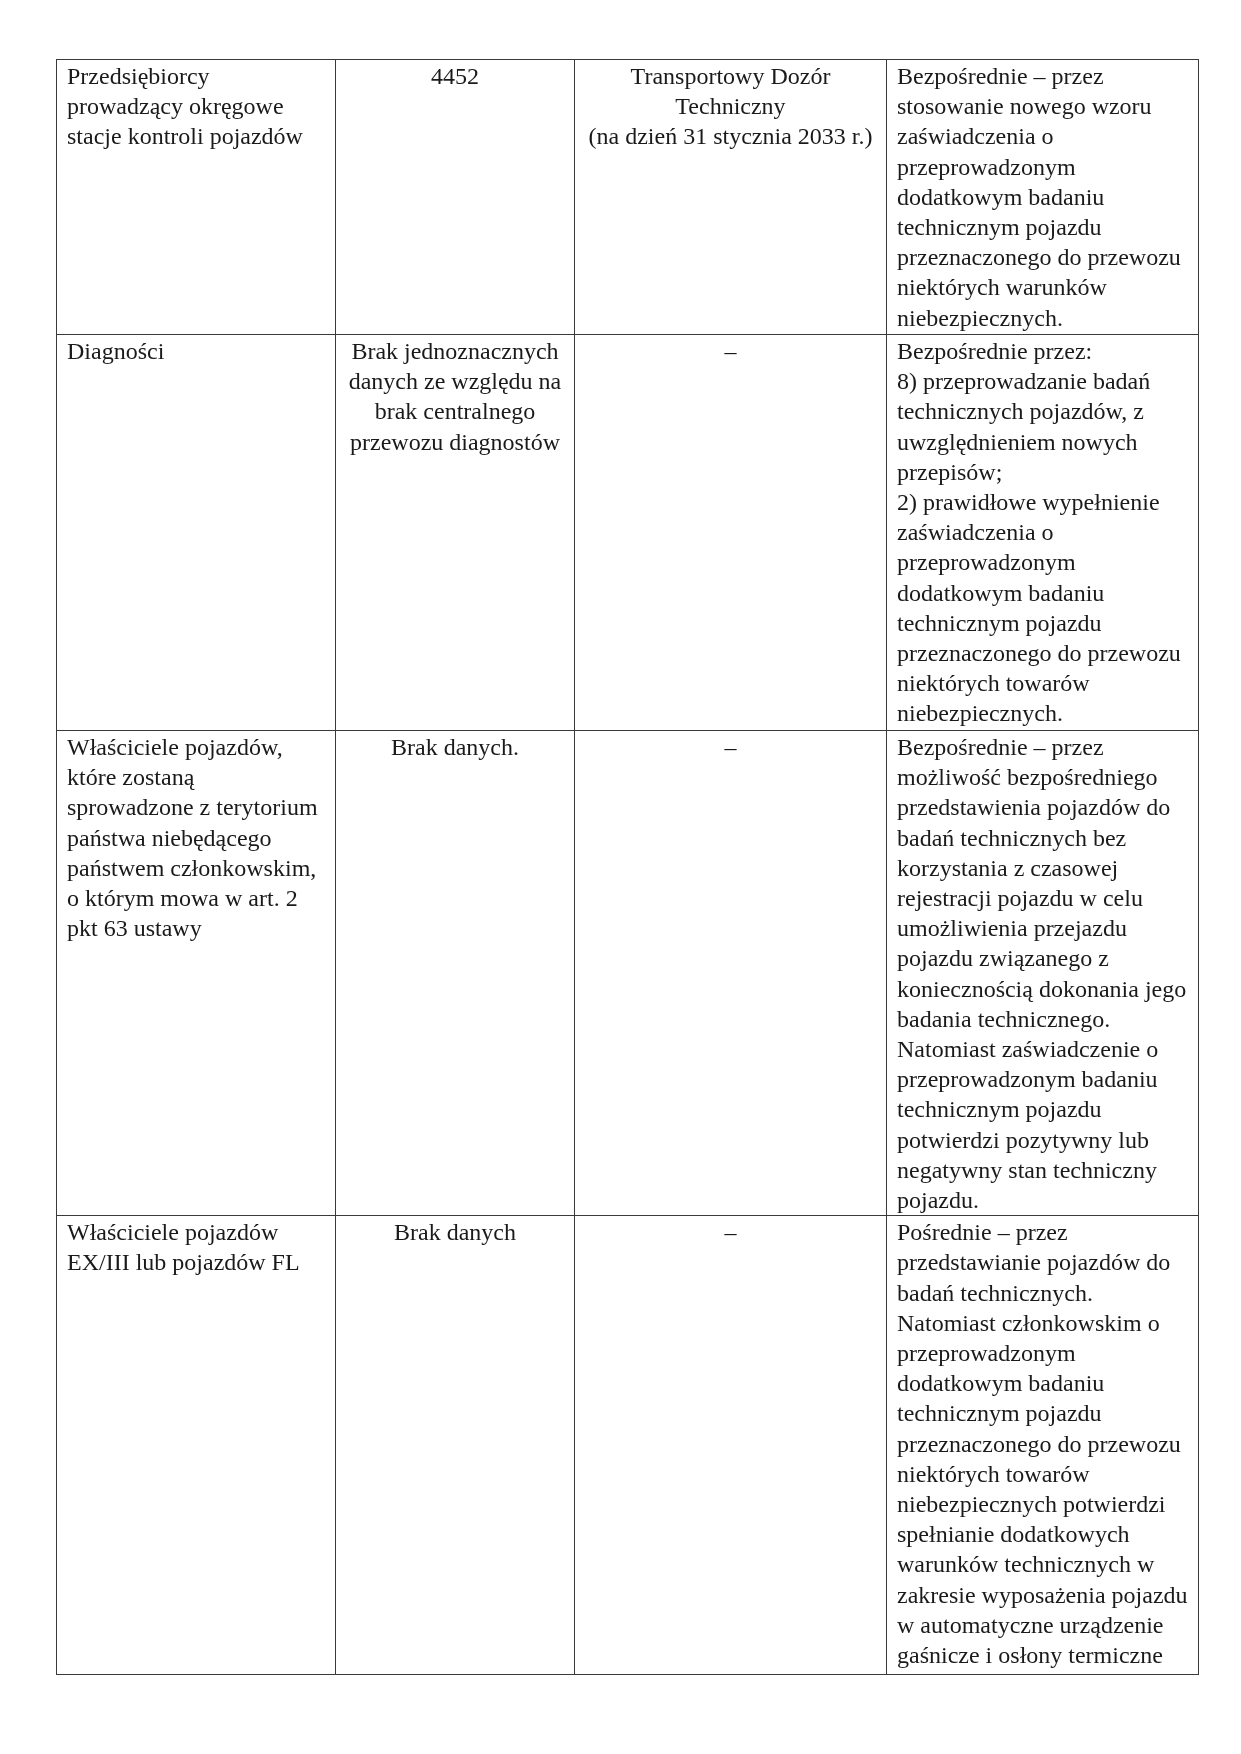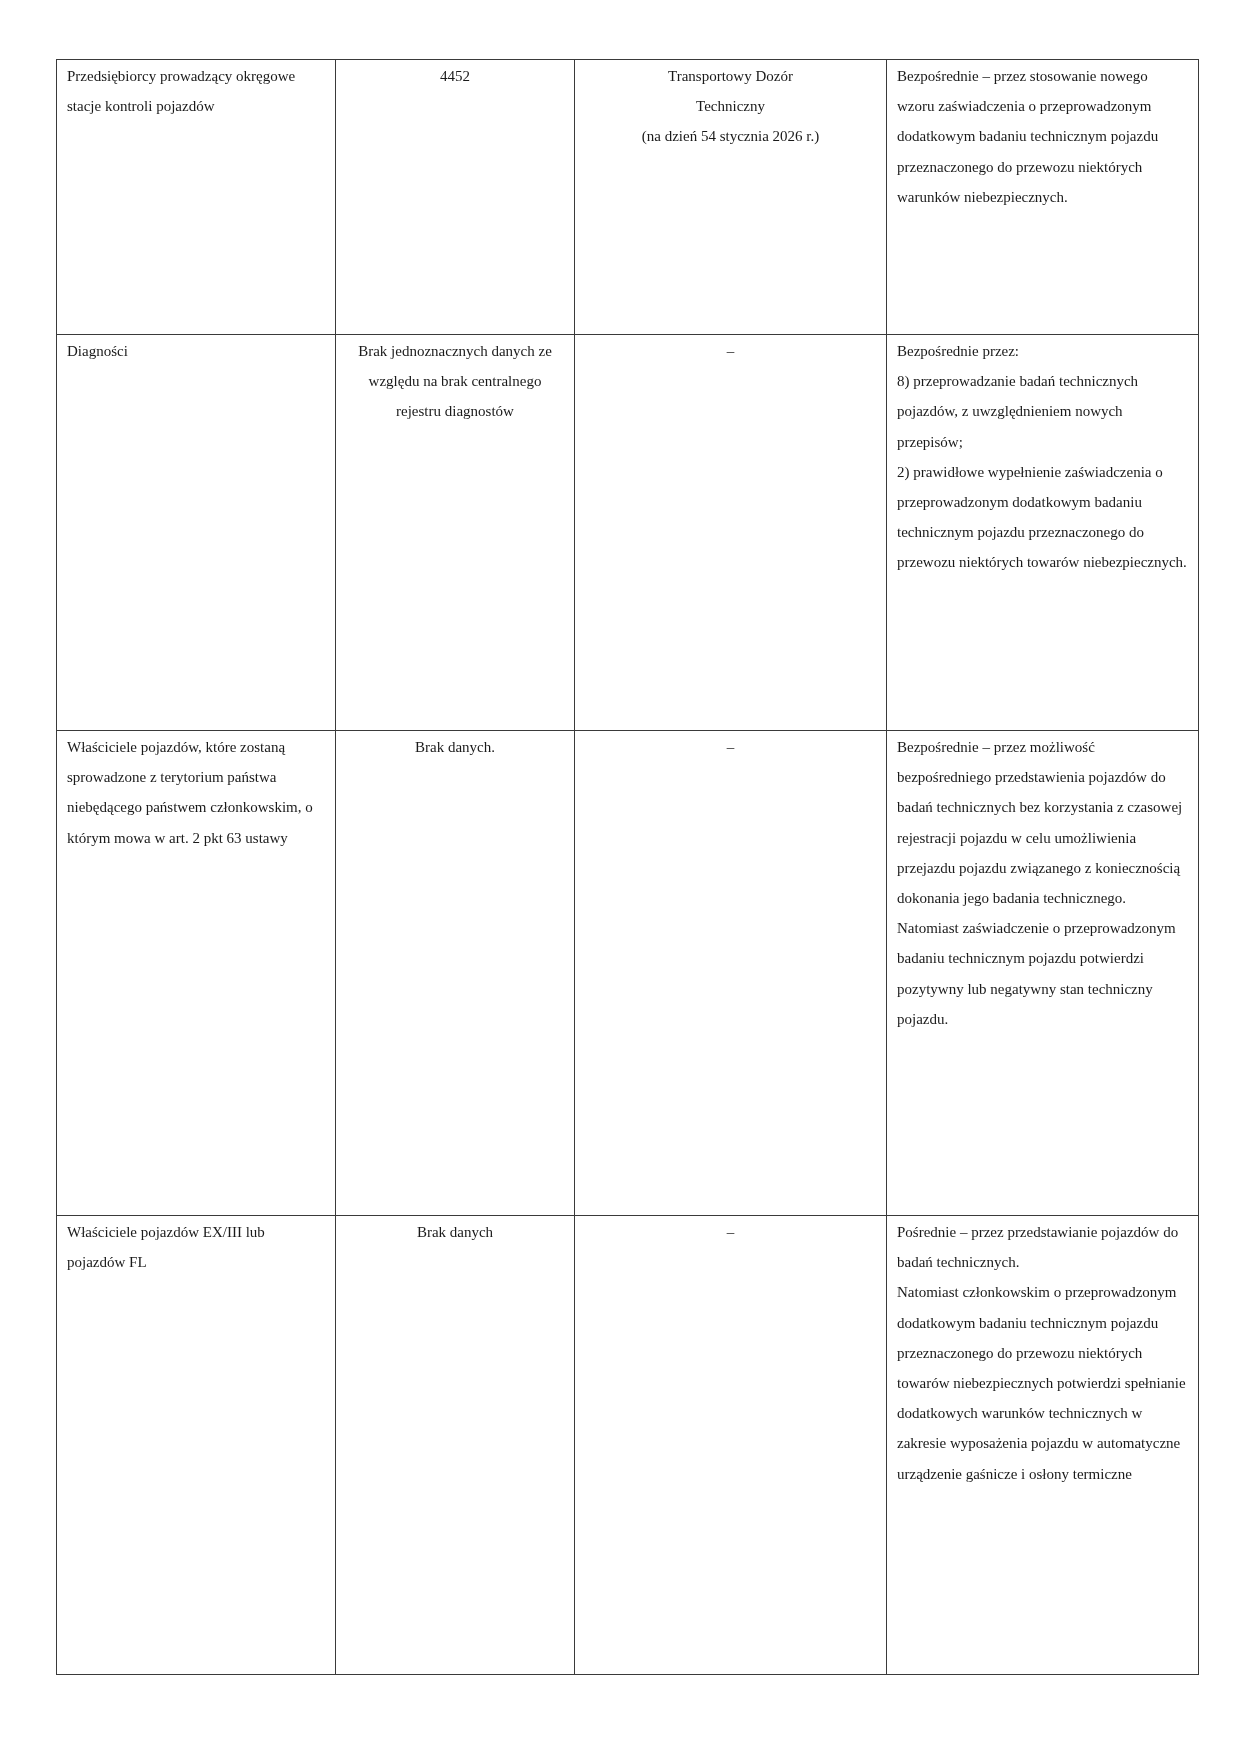--- a/index.html
+++ b/index.html
@@ -19,21 +19,21 @@
       position: absolute;
       left: 56px;
       top: 59px;
       width: 1142px;
       border-collapse: collapse;
       table-layout: fixed;
     }
     .page-table td {
       border: 1.3px solid #3a3a3a;
       vertical-align: top;
-      font-size: 15px;
+      font-size: 24px;
       line-height: 30.2px;
       padding: 1px 10px 0 10px;
       word-wrap: break-word;
     }
     .col-1 { width: 279px; }
     .col-2 { width: 239px; }
     .col-3 { width: 312px; }
     .col-4 { width: 312px; }
     .c { text-align: center; }
     .l { text-align: left; }
@@ -53,30 +53,30 @@
     <col class="col-3">
     <col class="col-4">
   </colgroup>
   <tbody>
     <tr class="row-1">
       <td class="l">Przedsiębiorcy prowadzący okręgowe stacje kontroli pojazdów</td>
       <td class="c">4452</td>
       <td class="c">
         <span class="line">Transportowy Dozór</span>
         <span class="line">Techniczny</span>
-        <span class="line">(na dzień 54 stycznia 2026 r.)</span>
+        <span class="line">(na dzień 31 stycznia 2033 r.)</span>
       </td>
       <td class="l">
         <span class="line">Bezpośrednie – przez stosowanie nowego wzoru zaświadczenia o przeprowadzonym dodatkowym badaniu technicznym pojazdu przeznaczonego do przewozu niektórych warunków niebezpiecznych.</span>
       </td>
     </tr>
 
     <tr class="row-2">
       <td class="l">Diagności</td>
-      <td class="c">Brak jednoznacznych danych ze względu na brak centralnego rejestru diagnostów</td>
+      <td class="c">Brak jednoznacznych danych ze względu na brak centralnego przewozu diagnostów</td>
       <td class="c">
         <span class="line">–</span>
       </td>
       <td class="l">
         <span class="line">Bezpośrednie przez:</span>
         <span class="line">8) przeprowadzanie badań technicznych pojazdów, z uwzględnieniem nowych przepisów;</span>
         <span class="line">2) prawidłowe wypełnienie zaświadczenia o przeprowadzonym dodatkowym badaniu technicznym pojazdu przeznaczonego do przewozu niektórych towarów niebezpiecznych.</span>
       </td>
     </tr>
 

